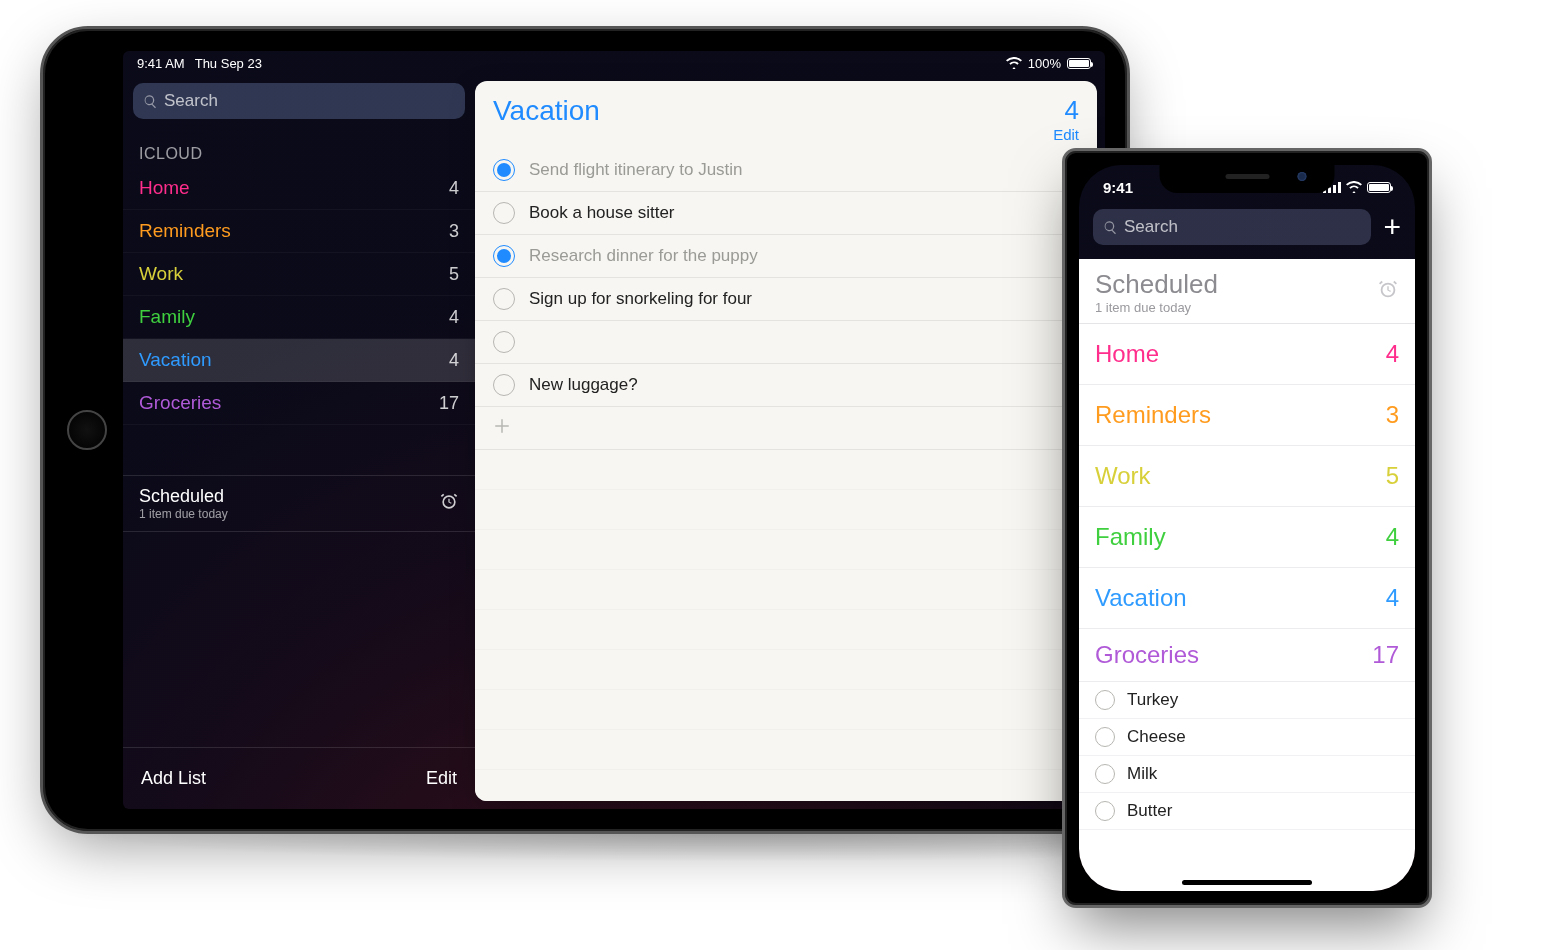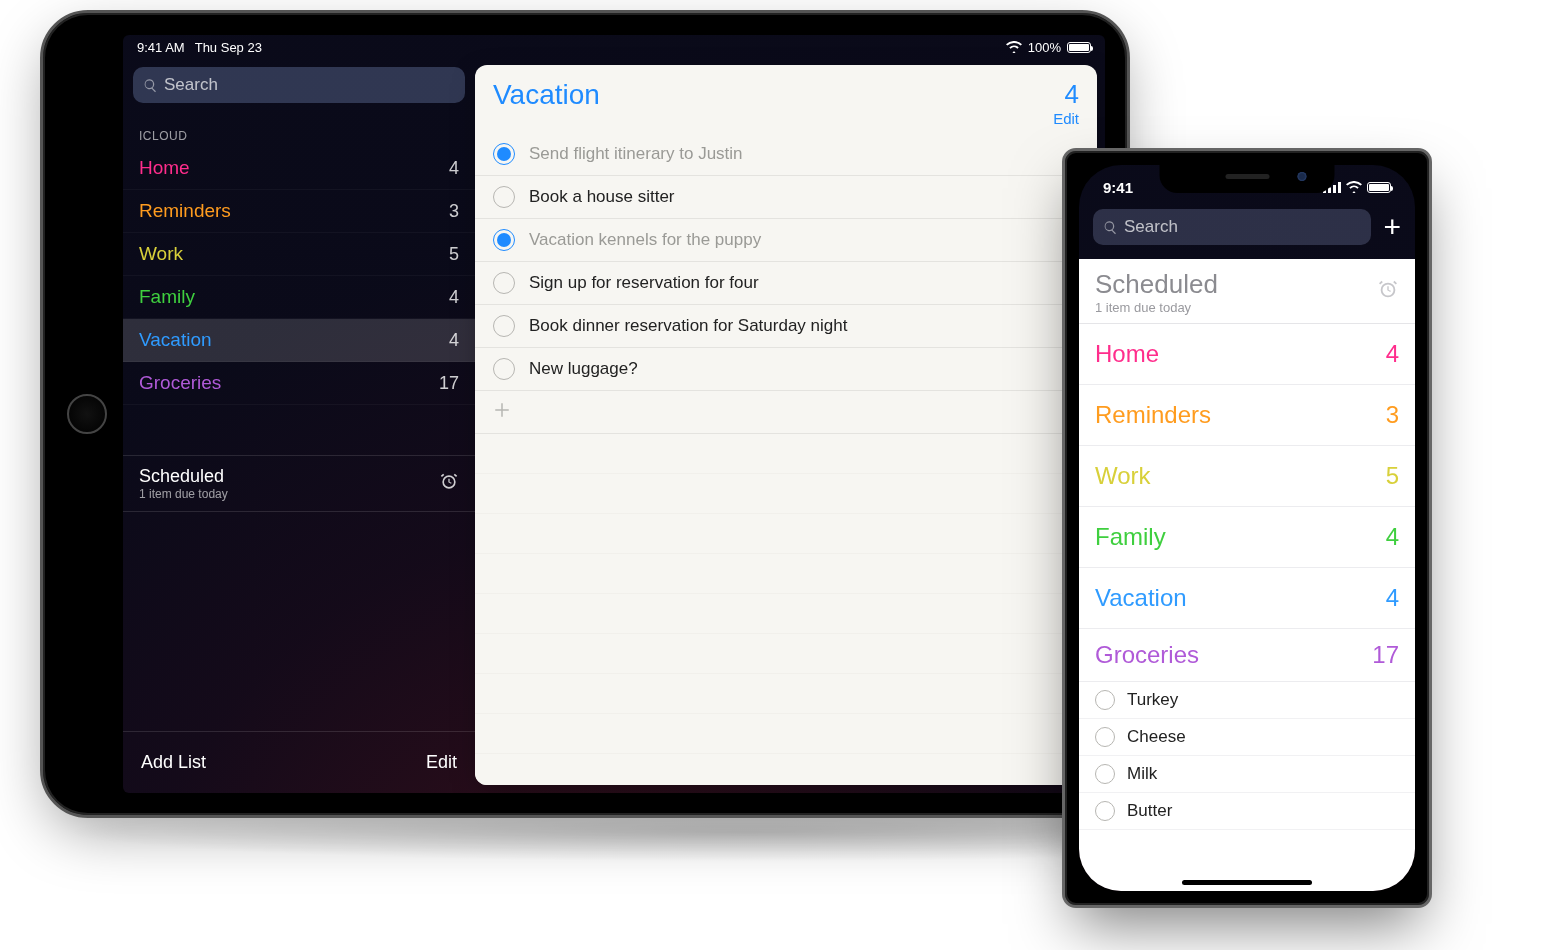--- a/index.html
+++ b/index.html
@@ -2,21 +2,21 @@
 <html><head>
 <meta charset="utf-8">
 <style>
   * { box-sizing: border-box; margin: 0; padding: 0; }
   html, body { width: 1560px; height: 950px; background: #fff; font-family: -apple-system, "Helvetica Neue", Helvetica, Arial, sans-serif; }
   body { position: relative; overflow: hidden; }
 
   
   .ipad {
     position: absolute;
-    left: 40px; top: 10px;
+    left: 40px; top: 26px;
     width: 1090px; height: 808px;
     background: #000;
     border: 3px solid #555;
     border-radius: 48px;
     box-shadow: 0 20px 60px -10px rgba(0,0,0,.4), inset 0 0 0 2px #222;
     overflow: hidden;
   }
   .ipad-home {
     position: absolute;
     left: 24px; top: 50%;
@@ -65,21 +65,21 @@
     height: 36px;
     display:flex; align-items:center;
     padding: 0 10px;
     color: rgba(255,255,255,.7);
     font-size: 17px;
   }
   .searchbar svg { margin-right:6px; opacity:.7;}
   .section-label {
     padding: 18px 16px 4px;
     color: rgba(255,255,255,.6);
-    font-size: 12px; letter-spacing: .5px;
+    font-size: 16px; letter-spacing: .5px;
   }
   .list-row {
     display:flex; align-items:center;
     padding: 10px 16px;
     font-size: 19px; font-weight:400;
     border-bottom: 1px solid rgba(255,255,255,.04);
   }
   .list-row .count { margin-left:auto; color: rgba(255,255,255,.8); font-size:18px;}
   .list-row.selected { background: rgba(255,255,255,.15); }
   .scheduledbox {
@@ -313,29 +313,28 @@
             <div class="todo-row done">
               <span class="circle active"></span>
               <span>Send flight itinerary to Justin</span>
             </div>
             <div class="todo-row">
               <span class="circle"></span>
               <span>Book a house sitter</span>
             </div>
             <div class="todo-row done">
               <span class="circle active"></span>
-              <span>Vacation kennels for the puppy</span>
+              <span>Research dinner for the puppy</span>
             </div>
             <div class="todo-row">
               <span class="circle"></span>
-              <span>Sign up for reservation for four</span>
+              <span>Sign up for snorkeling for four</span>
             </div>
             <div class="todo-row">
               <span class="circle"></span>
-              <span>Book dinner reservation for Saturday night</span>
             </div>
             <div class="todo-row">
               <span class="circle"></span>
               <span>New luggage?</span>
             </div>
           </div>
         <div class="addrow">
           <svg class="plus-svg" width="18" height="18" viewBox="0 0 24 24">
               <path fill="currentColor" d="M11 3h2v8h8v2h-8v8h-2v-8H3v-2h8z"></path>
             </svg>

